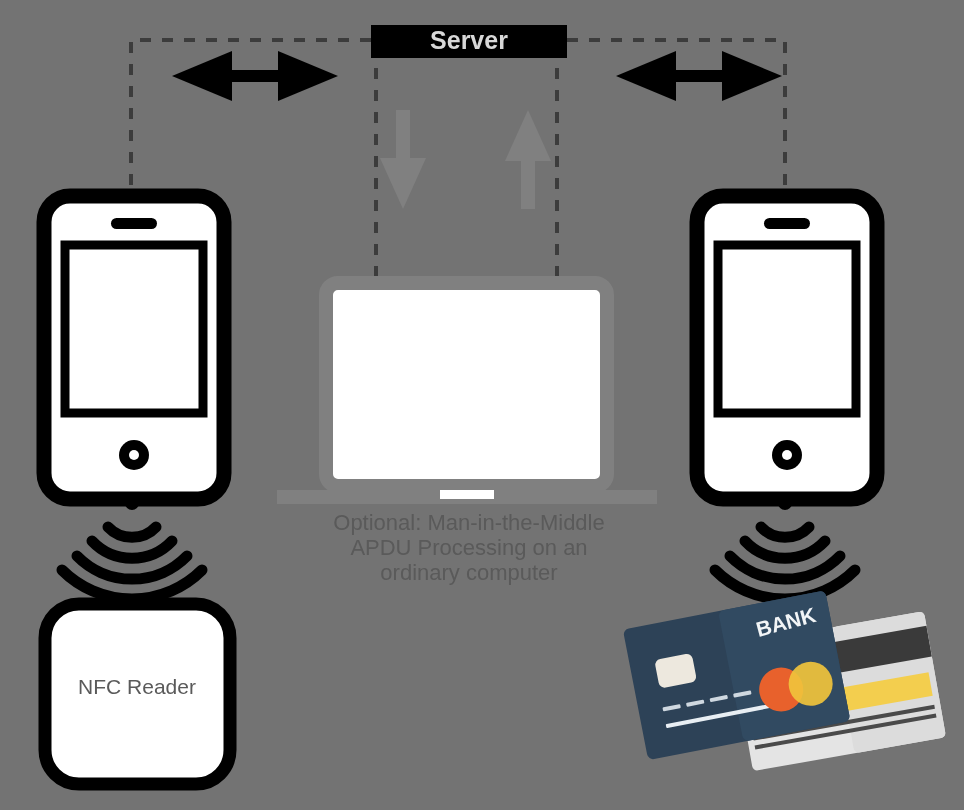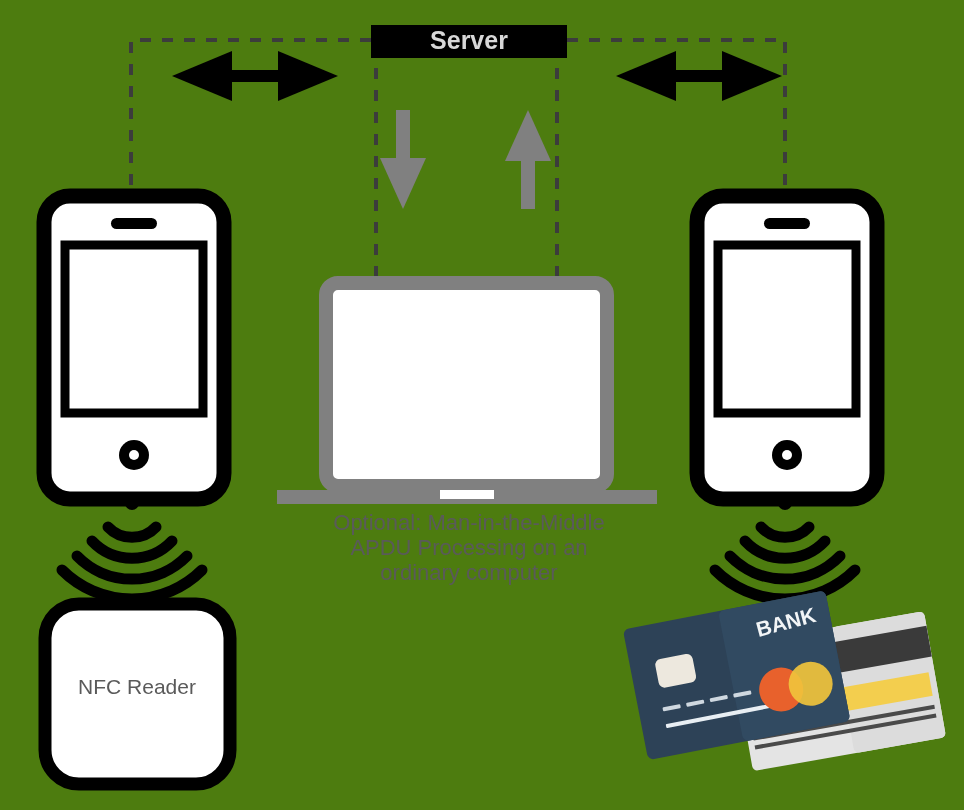--- a/index.html
+++ b/index.html
@@ -7,21 +7,21 @@
     padding: 0;
     background: #ffffff;
   }
   body {
     font-family: "Liberation Sans", sans-serif;
   }
   #stage {
     position: relative;
     width: 964px;
     height: 810px;
-    background: #4d7c0f;
+    background: #737373;
     overflow: hidden;
   }
   #diagram-svg {
     position: absolute;
     left: 0;
     top: 0;
     width: 964px;
     height: 810px;
   }
   .svg-label {

